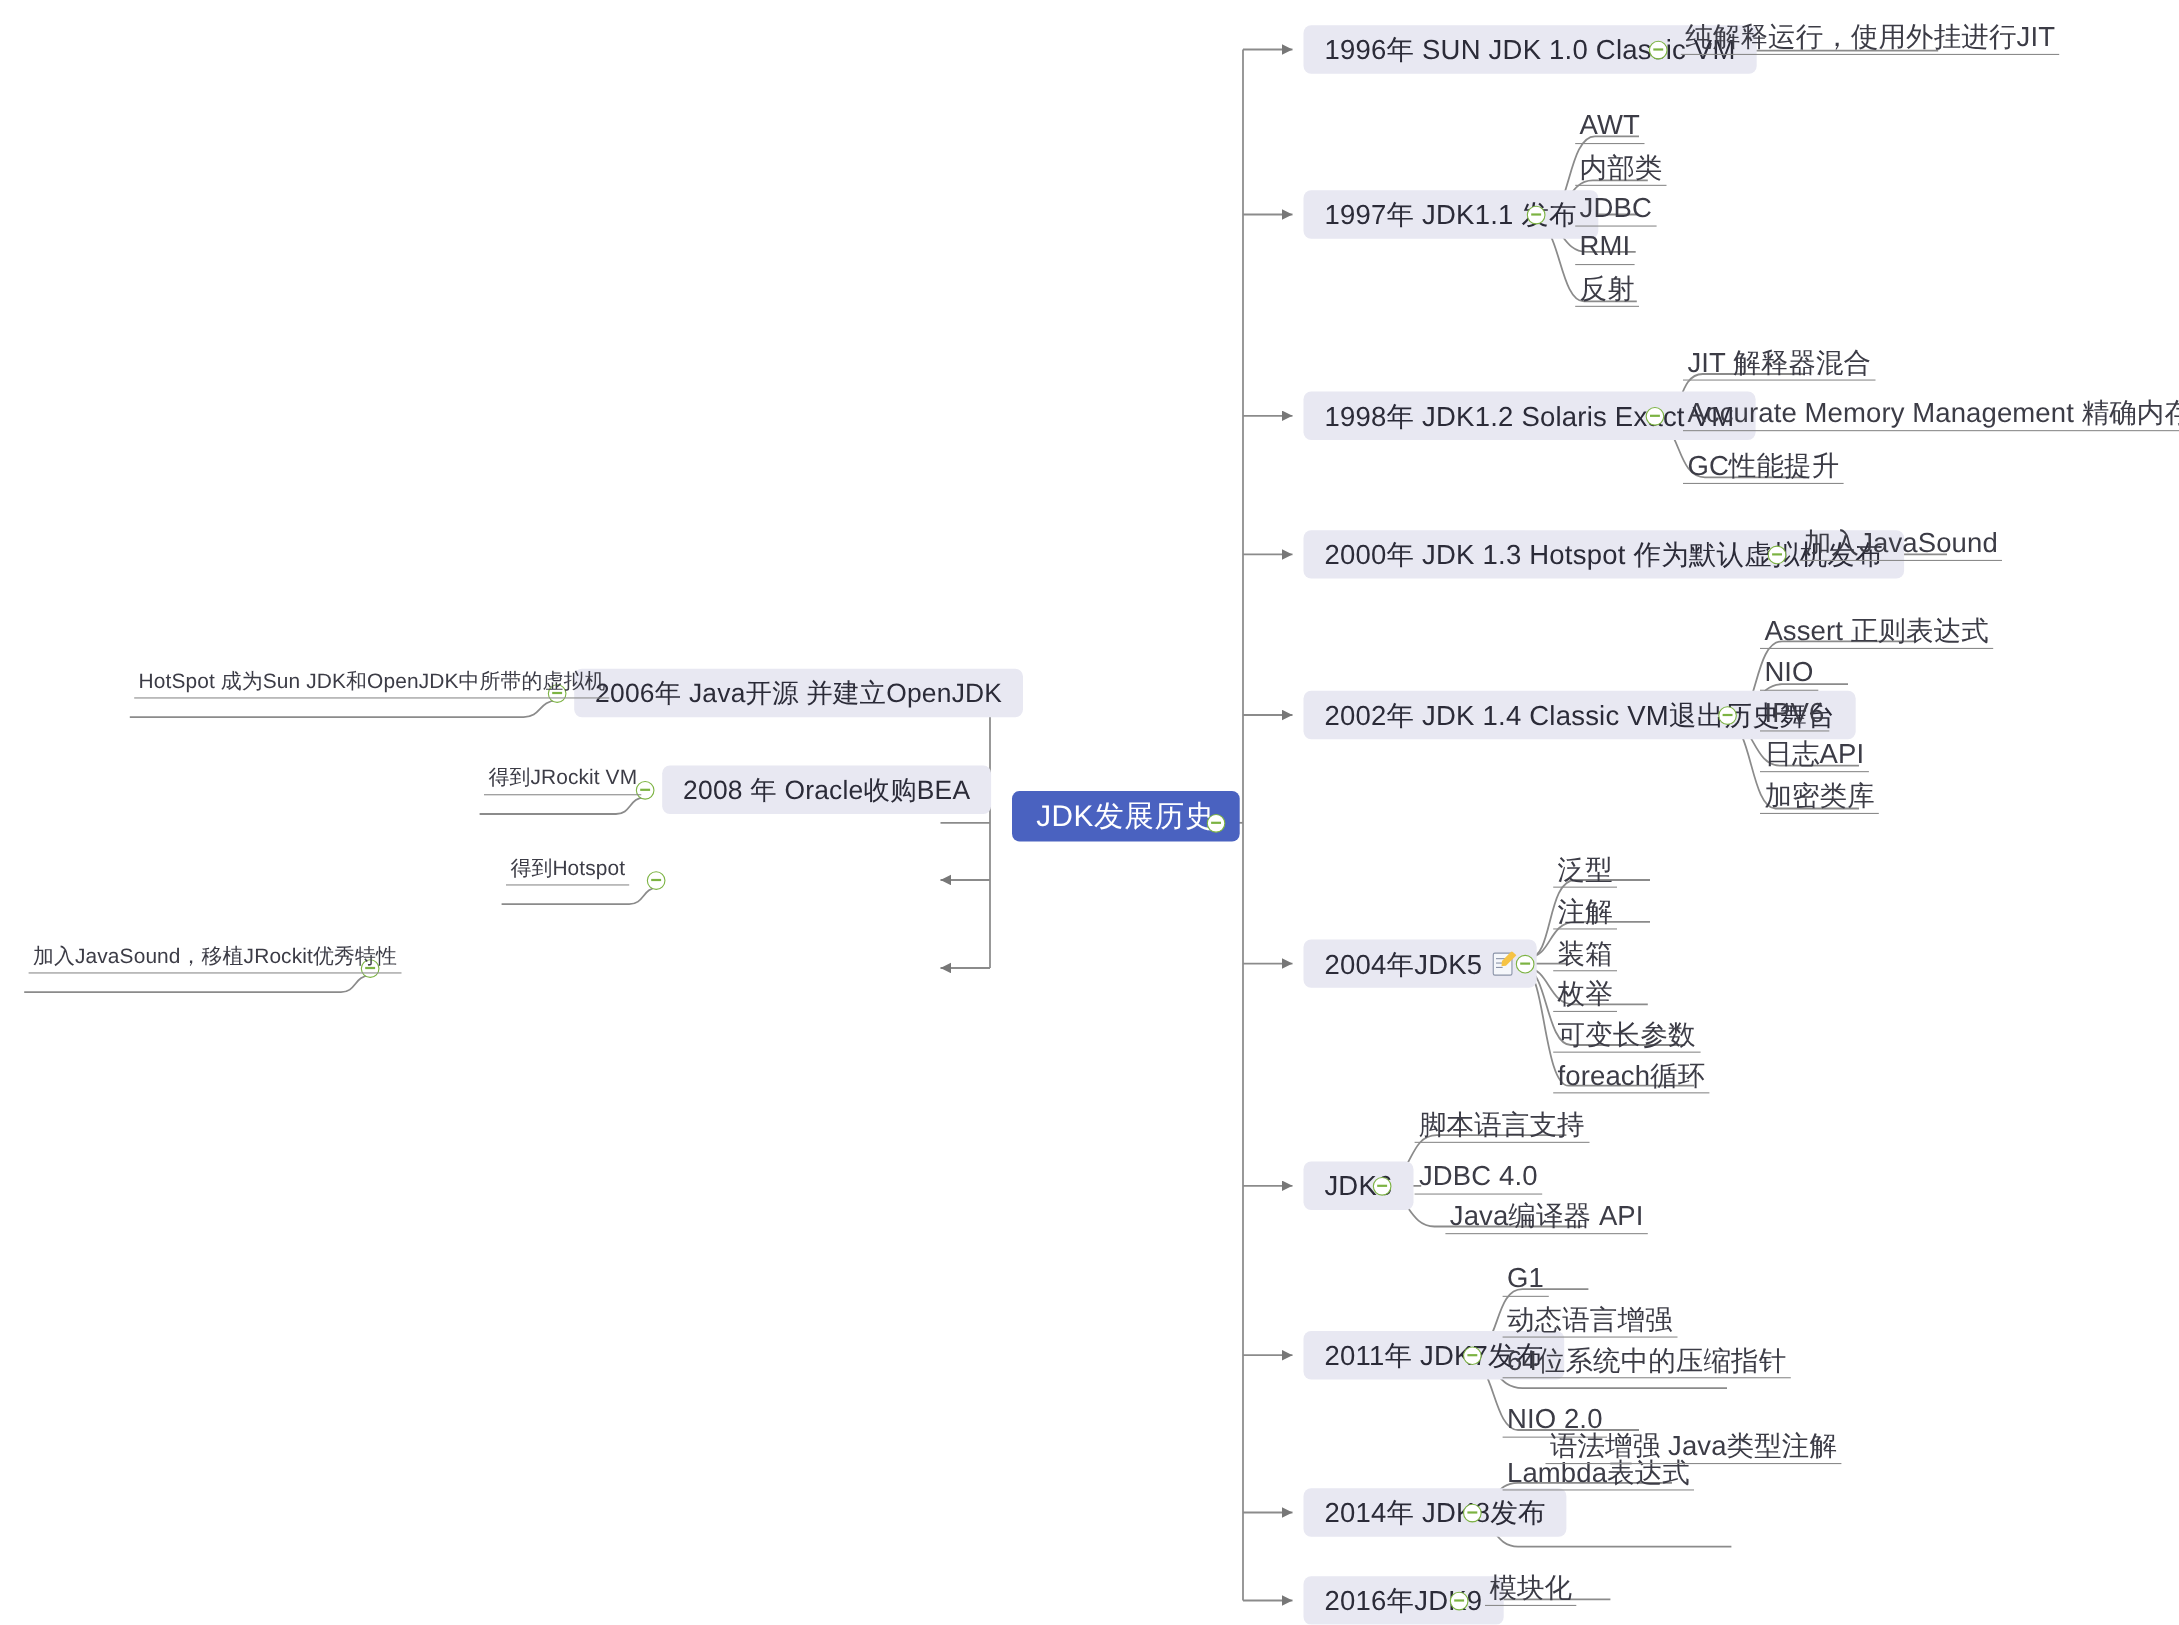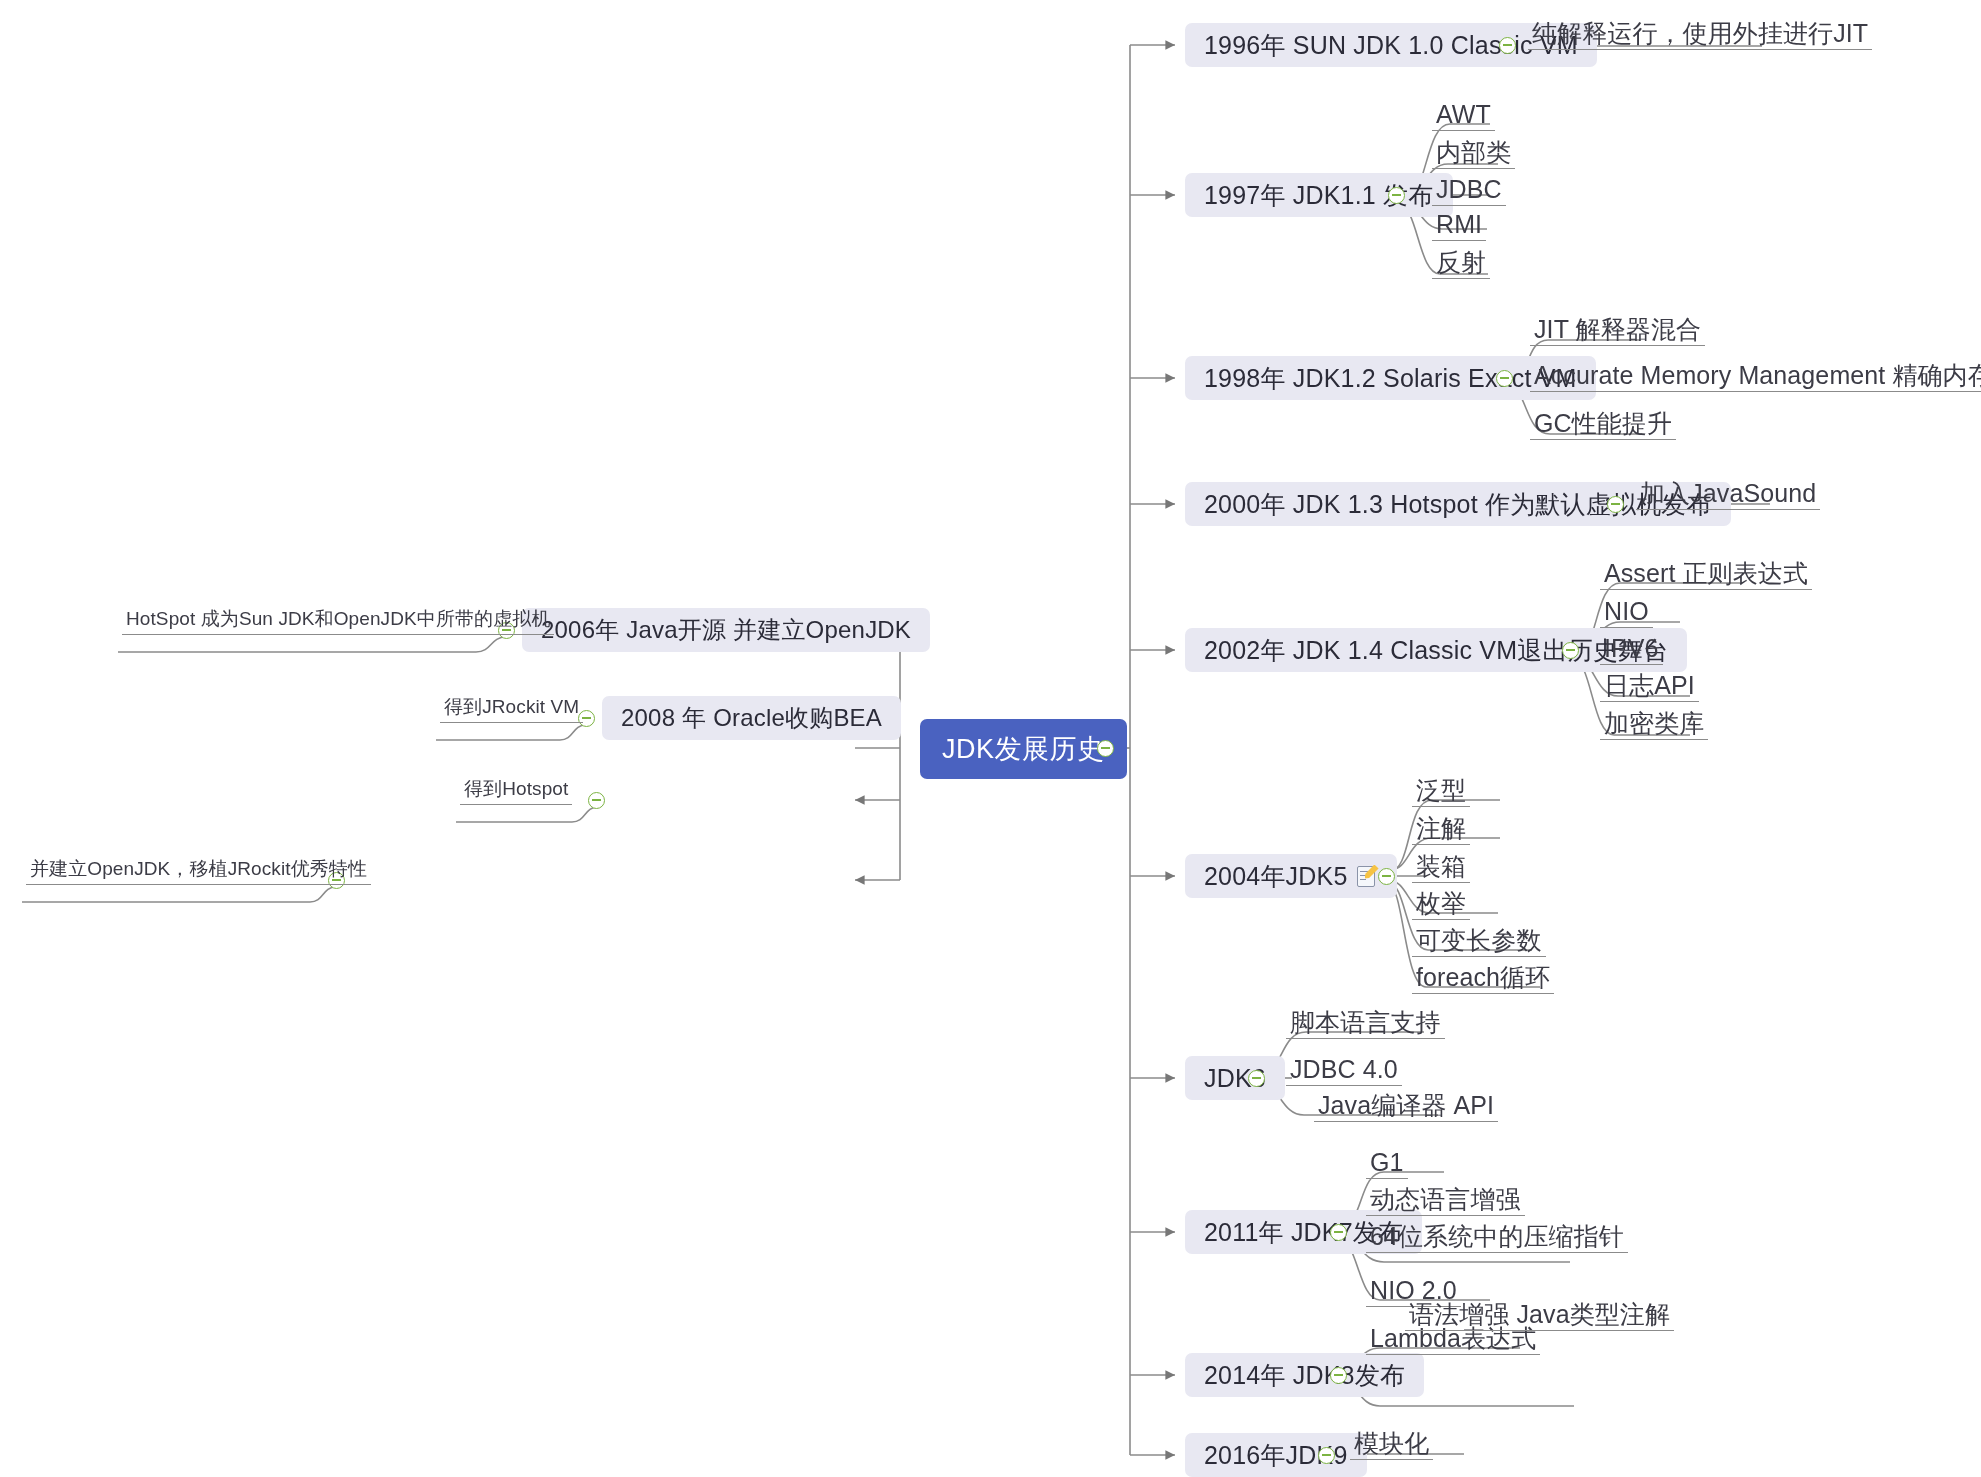--- a/index.html
+++ b/index.html
@@ -30,21 +30,21 @@
     display: flex;
     align-items: center;
   }
   
   .root-node {
     background: #4a62c0;
     color: #ffffff;
     border-radius: 7px;
     font-size: 27px;
     padding: 0 22px;
-    height: 60px;
+    height: 46px;
     letter-spacing: .5px;
   }
   
   .topic {
     background: #e8e8f2;
     color: #2b2b38;
     border-radius: 7px;
     font-size: 25px;
     padding: 0 19px;
     height: 44px;
@@ -373,16 +373,16 @@
     <span>得到JRockit VM</span>
   </div>
 
   <div class="toggle" style="left:588px; top:792px;"></div>
   <div class="node leaf tiny" style="left: 460px; top: 775px; border-bottom: 1.6px solid rgb(139, 139, 139);">
     <span>得到Hotspot</span>
   </div>
 
   <div class="toggle" style="left:328px; top:872px;"></div>
   <div class="node leaf tiny" style="left: 26px; top: 855px; border-bottom: 1.6px solid rgb(139, 139, 139);">
-    <span>并建立OpenJDK，移植JRockit优秀特性</span>
+    <span>加入JavaSound，移植JRockit优秀特性</span>
   </div>
 
 </div>
 
 </body></html>

